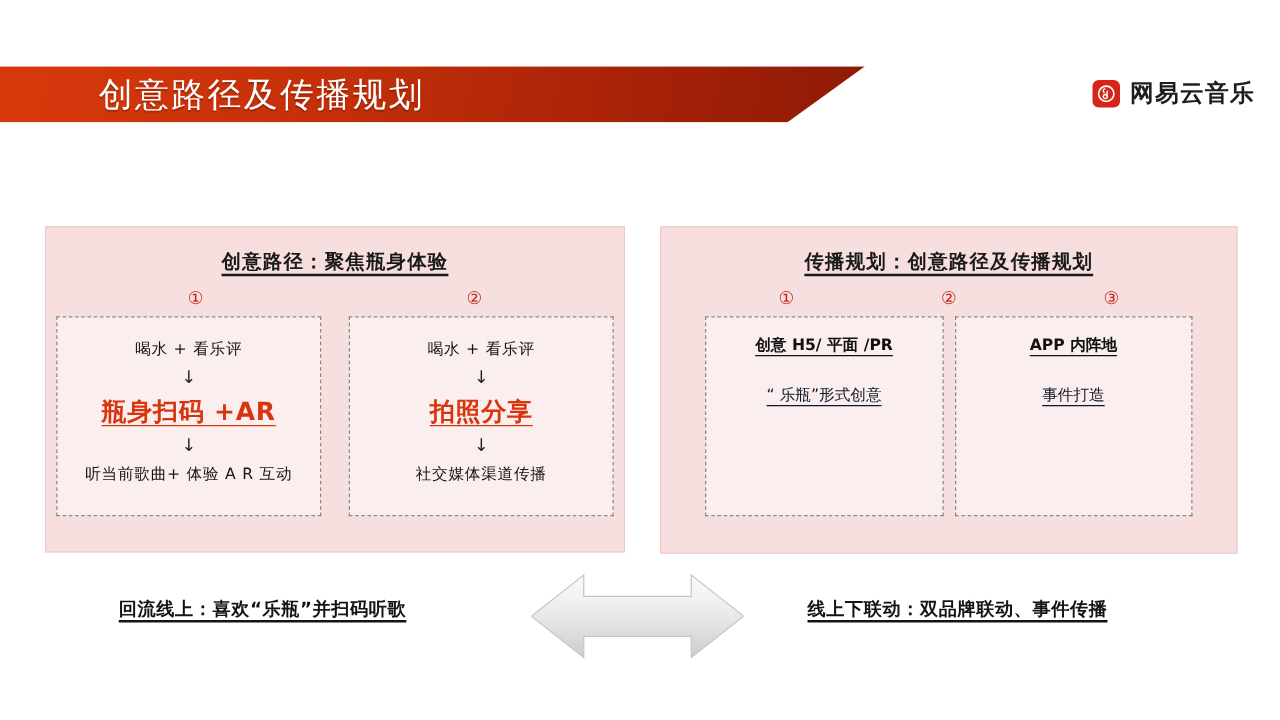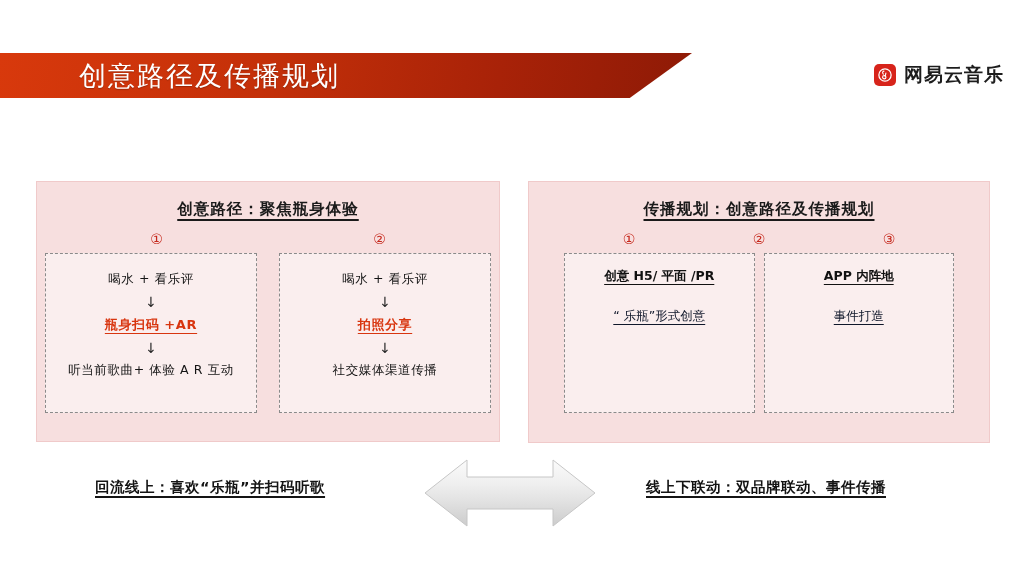--- a/index.html
+++ b/index.html
@@ -145,21 +145,21 @@
   .flow-line {
     font-size: 12.5px;
     color: #141414;
     letter-spacing: 0.6px;
     white-space: nowrap;
     text-align: center;
   }
   .flow-line.accent {
     color: #d8350f;
     font-weight: 700;
-    font-size: 13px;
+    font-size: 20px;
     text-decoration: underline;
     text-underline-offset: 4px;
     text-decoration-thickness: 1.4px;
   }
   .flow-arrow {
     color: #222222;
     font-size: 14px;
     line-height: 1;
     margin: 7px 0;
   }

